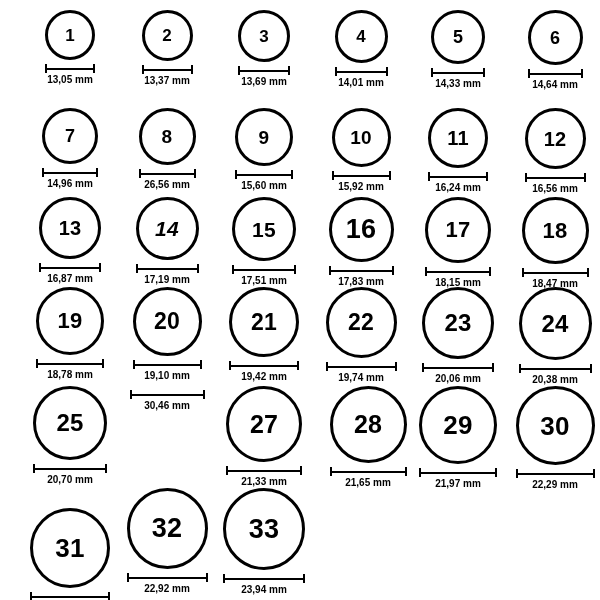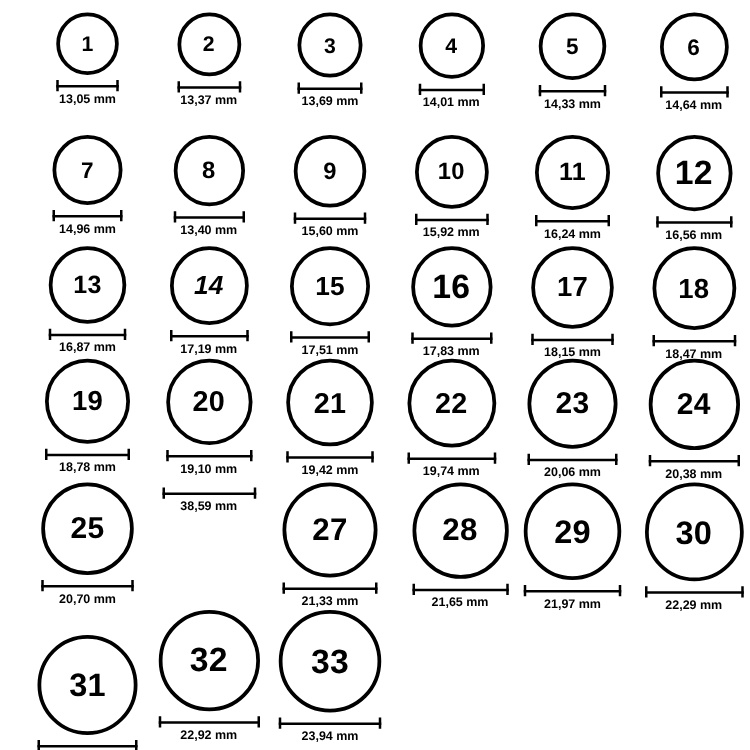--- a/index.html
+++ b/index.html
@@ -176,21 +176,21 @@
       <div class="circle-wrap">
         <div class="ring-circle" style="width: 57px; height: 57px;">
           <span class="ring-number" style="font-size: 19px;">8</span>
         </div>
       </div>
       <div class="measure" style="width: 57px;">
         <div class="bar"></div>
         <div class="tick left"></div>
         <div class="tick right"></div>
       </div>
-      <div class="mm-label">13,40 mm</div>
+      <div class="mm-label">26,56 mm</div>
     </div>
     <div class="ring-cell" style="left: 214px; top: 108px;">
       <div class="circle-wrap">
         <div class="ring-circle" style="width: 58px; height: 58px;">
           <span class="ring-number" style="font-size: 19px;">9</span>
         </div>
       </div>
       <div class="measure" style="width: 58px;">
         <div class="bar"></div>
         <div class="tick left"></div>
@@ -220,21 +220,21 @@
       <div class="measure" style="width: 60px;">
         <div class="bar"></div>
         <div class="tick left"></div>
         <div class="tick right"></div>
       </div>
       <div class="mm-label">16,24 mm</div>
     </div>
     <div class="ring-cell" style="left: 505px; top: 108px;">
       <div class="circle-wrap">
         <div class="ring-circle" style="width: 61px; height: 61px;">
-          <span class="ring-number" style="font-size: 27px;">12</span>
+          <span class="ring-number" style="font-size: 20px;">12</span>
         </div>
       </div>
       <div class="measure" style="width: 61px;">
         <div class="bar"></div>
         <div class="tick left"></div>
         <div class="tick right"></div>
       </div>
       <div class="mm-label">16,56 mm</div>
     </div>
     <div class="ring-cell" style="left: 20px; top: 197px;">
@@ -405,21 +405,21 @@
         <div class="tick right"></div>
       </div>
       <div class="mm-label">20,70 mm</div>
     </div>
     <div class="ring-cell" style="left: 117px; top: 386px;">
       <div class="measure" style="width: 75px;">
         <div class="bar"></div>
         <div class="tick left"></div>
         <div class="tick right"></div>
       </div>
-      <div class="mm-label">38,59 mm</div>
+      <div class="mm-label">30,46 mm</div>
     </div>
     <div class="ring-cell" style="left: 214px; top: 386px;">
       <div class="circle-wrap">
         <div class="ring-circle" style="width: 76px; height: 76px;">
           <span class="ring-number" style="font-size: 25px;">27</span>
         </div>
       </div>
       <div class="measure" style="width: 76px;">
         <div class="bar"></div>
         <div class="tick left"></div>

